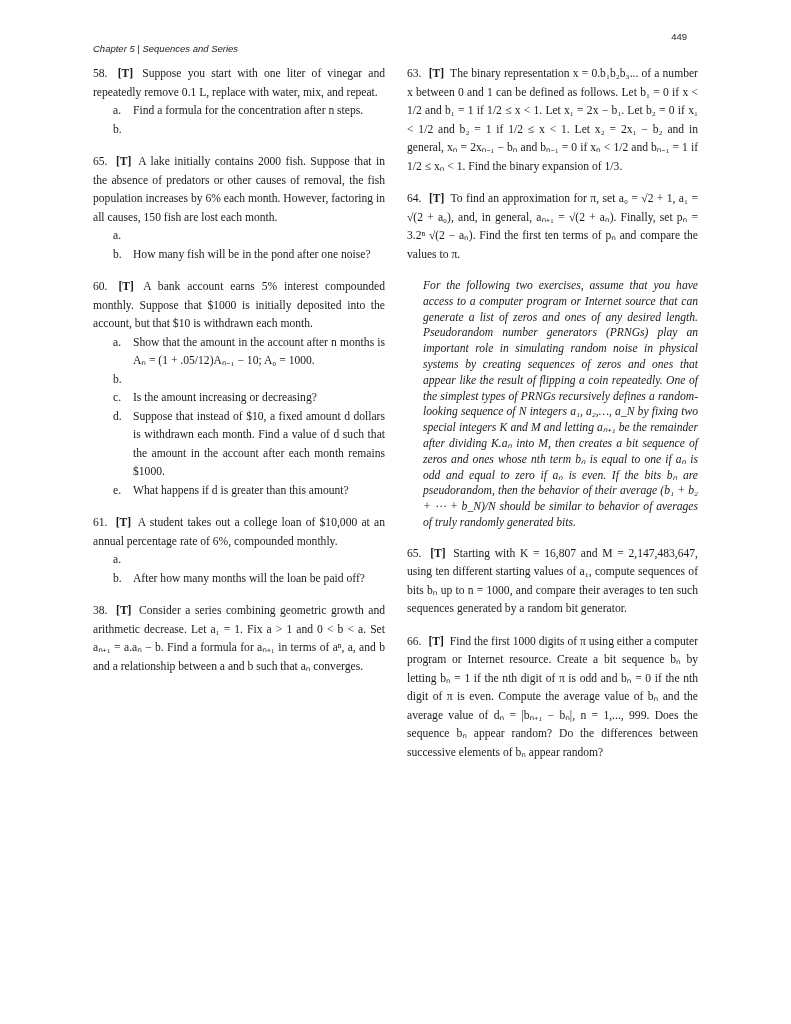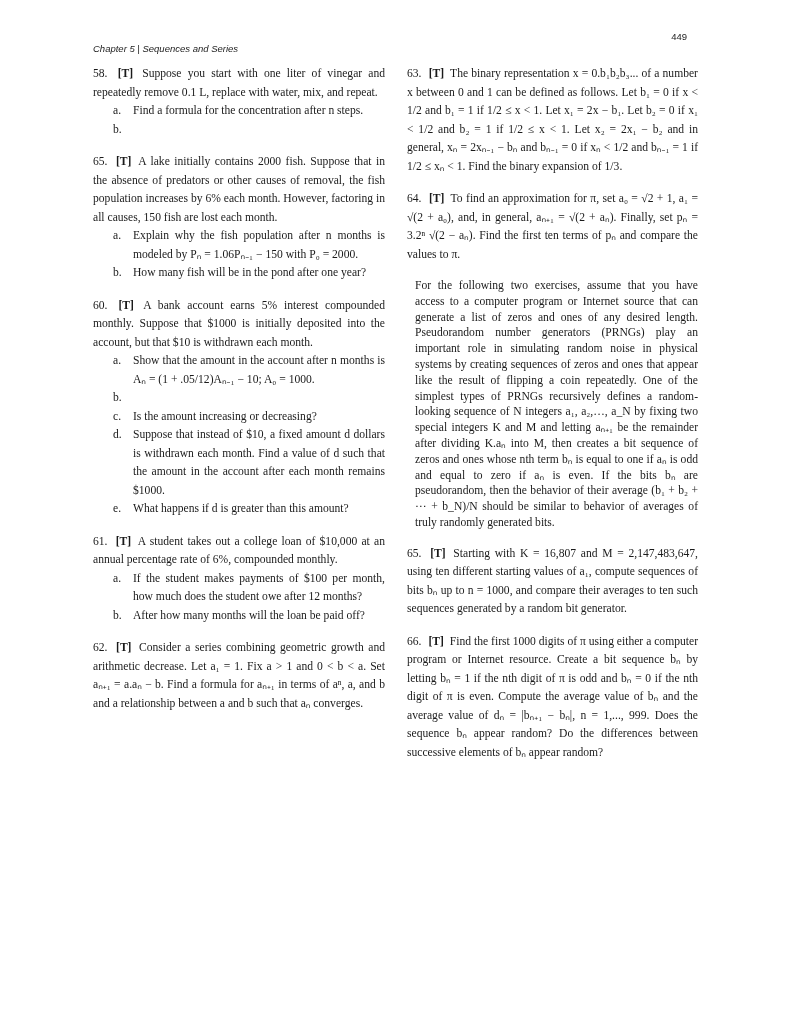--- a/index.html
+++ b/index.html
@@ -9,21 +9,21 @@
   .header .pg { position:absolute; right:11px; top:0; }
   .col { position:absolute; top:65px; width:292px; font-family:"Liberation Serif", serif; font-size:11.6px; line-height:18.5px; color:#1a1a1a; }
   .col.left { left:93px; }
   .col.right { left:407px; width:291px; }
   .ex { margin:0 0 14px 0; text-align:justify; }
   .ex .num { margin-right:4px; }
   .ex .t { font-weight:bold; margin-right:3px; }
   .sub { display:flex; margin:0; text-align:justify; }
   .sub .lbl { width:20px; flex:0 0 20px; padding-left:20px; }
   .sub .txt { flex:1; }
-  .intro { text-align:justify; margin:0 0 14px 8px; line-height:15.8px; }
+  .intro { text-align:justify; margin:0 0 14px 16px; line-height:15.8px;font-style:italic; }
 </style>
 </head>
 <body>
 
 <div class="header">
   <span class="chap">Chapter 5 | Sequences and Series</span>
   <span class="pg">449</span>
 </div>
 
 <div class="col left">
@@ -44,25 +44,24 @@
   </div>
 
   <div class="ex">
     <div>
       <span class="num">65.</span>
       <span class="t">[T]</span>
       <span>A lake initially contains 2000 fish. Suppose that in the absence of predators or other causes of removal, the fish population increases by 6% each month. However, factoring in all causes, 150 fish are lost each month.</span>
     </div>
     <div class="sub">
         <span class="lbl">a.</span>
-        <span class="txt">Explain why the fish population after n months is modeled by Pₙ = 1.06Pₙ₋₁ − 150 with P₀ = 2000.</span>
       </div>
     <div class="sub">
         <span class="lbl">b.</span>
-        <span class="txt">How many fish will be in the pond after one year?</span>
+        <span class="txt">How many fish will be in the pond after one noise?</span>
       </div>
   </div>
 
   <div class="ex">
     <div>
       <span class="num">60.</span>
       <span class="t">[T]</span>
       <span>A bank account earns 5% interest compounded monthly. Suppose that $1000 is initially deposited into the account, but that $10 is withdrawn each month.</span>
     </div>
     <div class="sub">
@@ -87,31 +86,30 @@
   </div>
 
   <div class="ex">
     <div>
       <span class="num">61.</span>
       <span class="t">[T]</span>
       <span>A student takes out a college loan of $10,000 at an annual percentage rate of 6%, compounded monthly.</span>
     </div>
     <div class="sub">
         <span class="lbl">a.</span>
-        <span class="txt">If the student makes payments of $100 per month, how much does the student owe after 12 months?</span>
       </div>
     <div class="sub">
         <span class="lbl">b.</span>
         <span class="txt">After how many months will the loan be paid off?</span>
       </div>
   </div>
 
   <div class="ex">
     <div>
-      <span class="num">62.</span>
+      <span class="num">38.</span>
       <span class="t">[T]</span>
       <span>Consider a series combining geometric growth and arithmetic decrease. Let a₁ = 1. Fix a &gt; 1 and 0 &lt; b &lt; a. Set aₙ₊₁ = a.aₙ − b. Find a formula for aₙ₊₁ in terms of aⁿ, a, and b and a relationship between a and b such that aₙ converges.</span>
     </div>
   </div>
 </div>
 
 <div class="col right">
 
   <div class="ex">
     <span class="num">63.</span>

